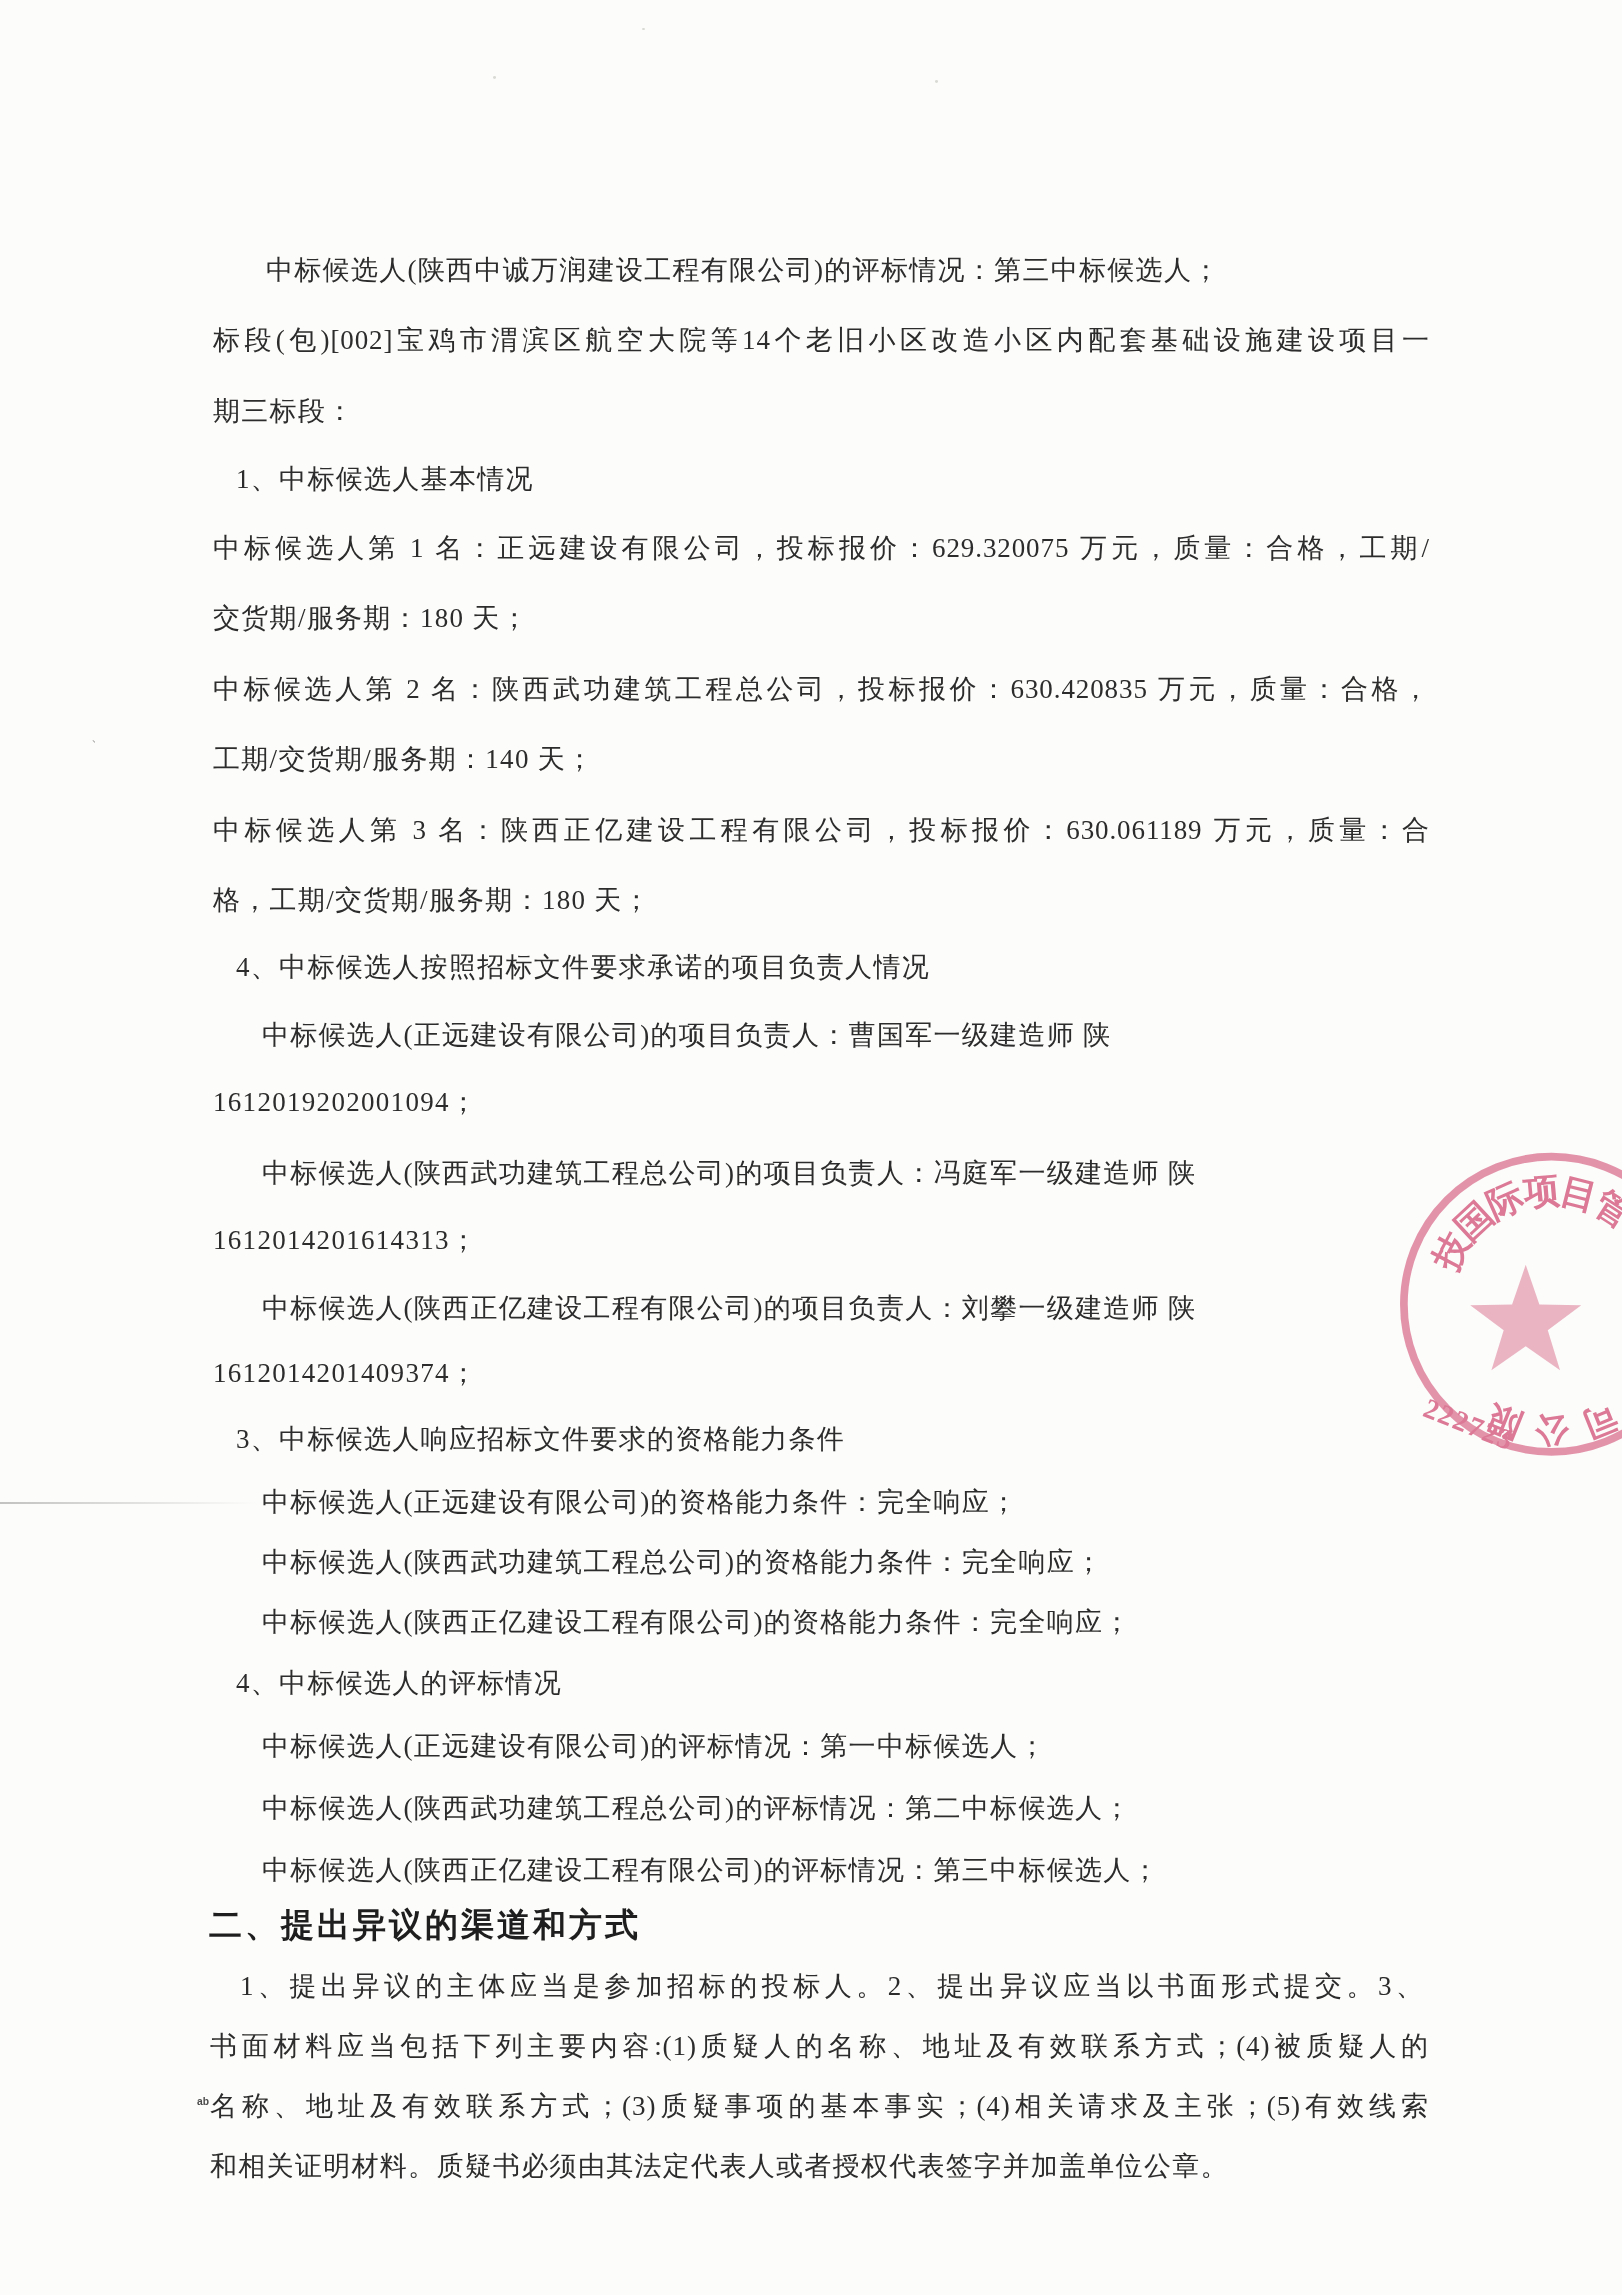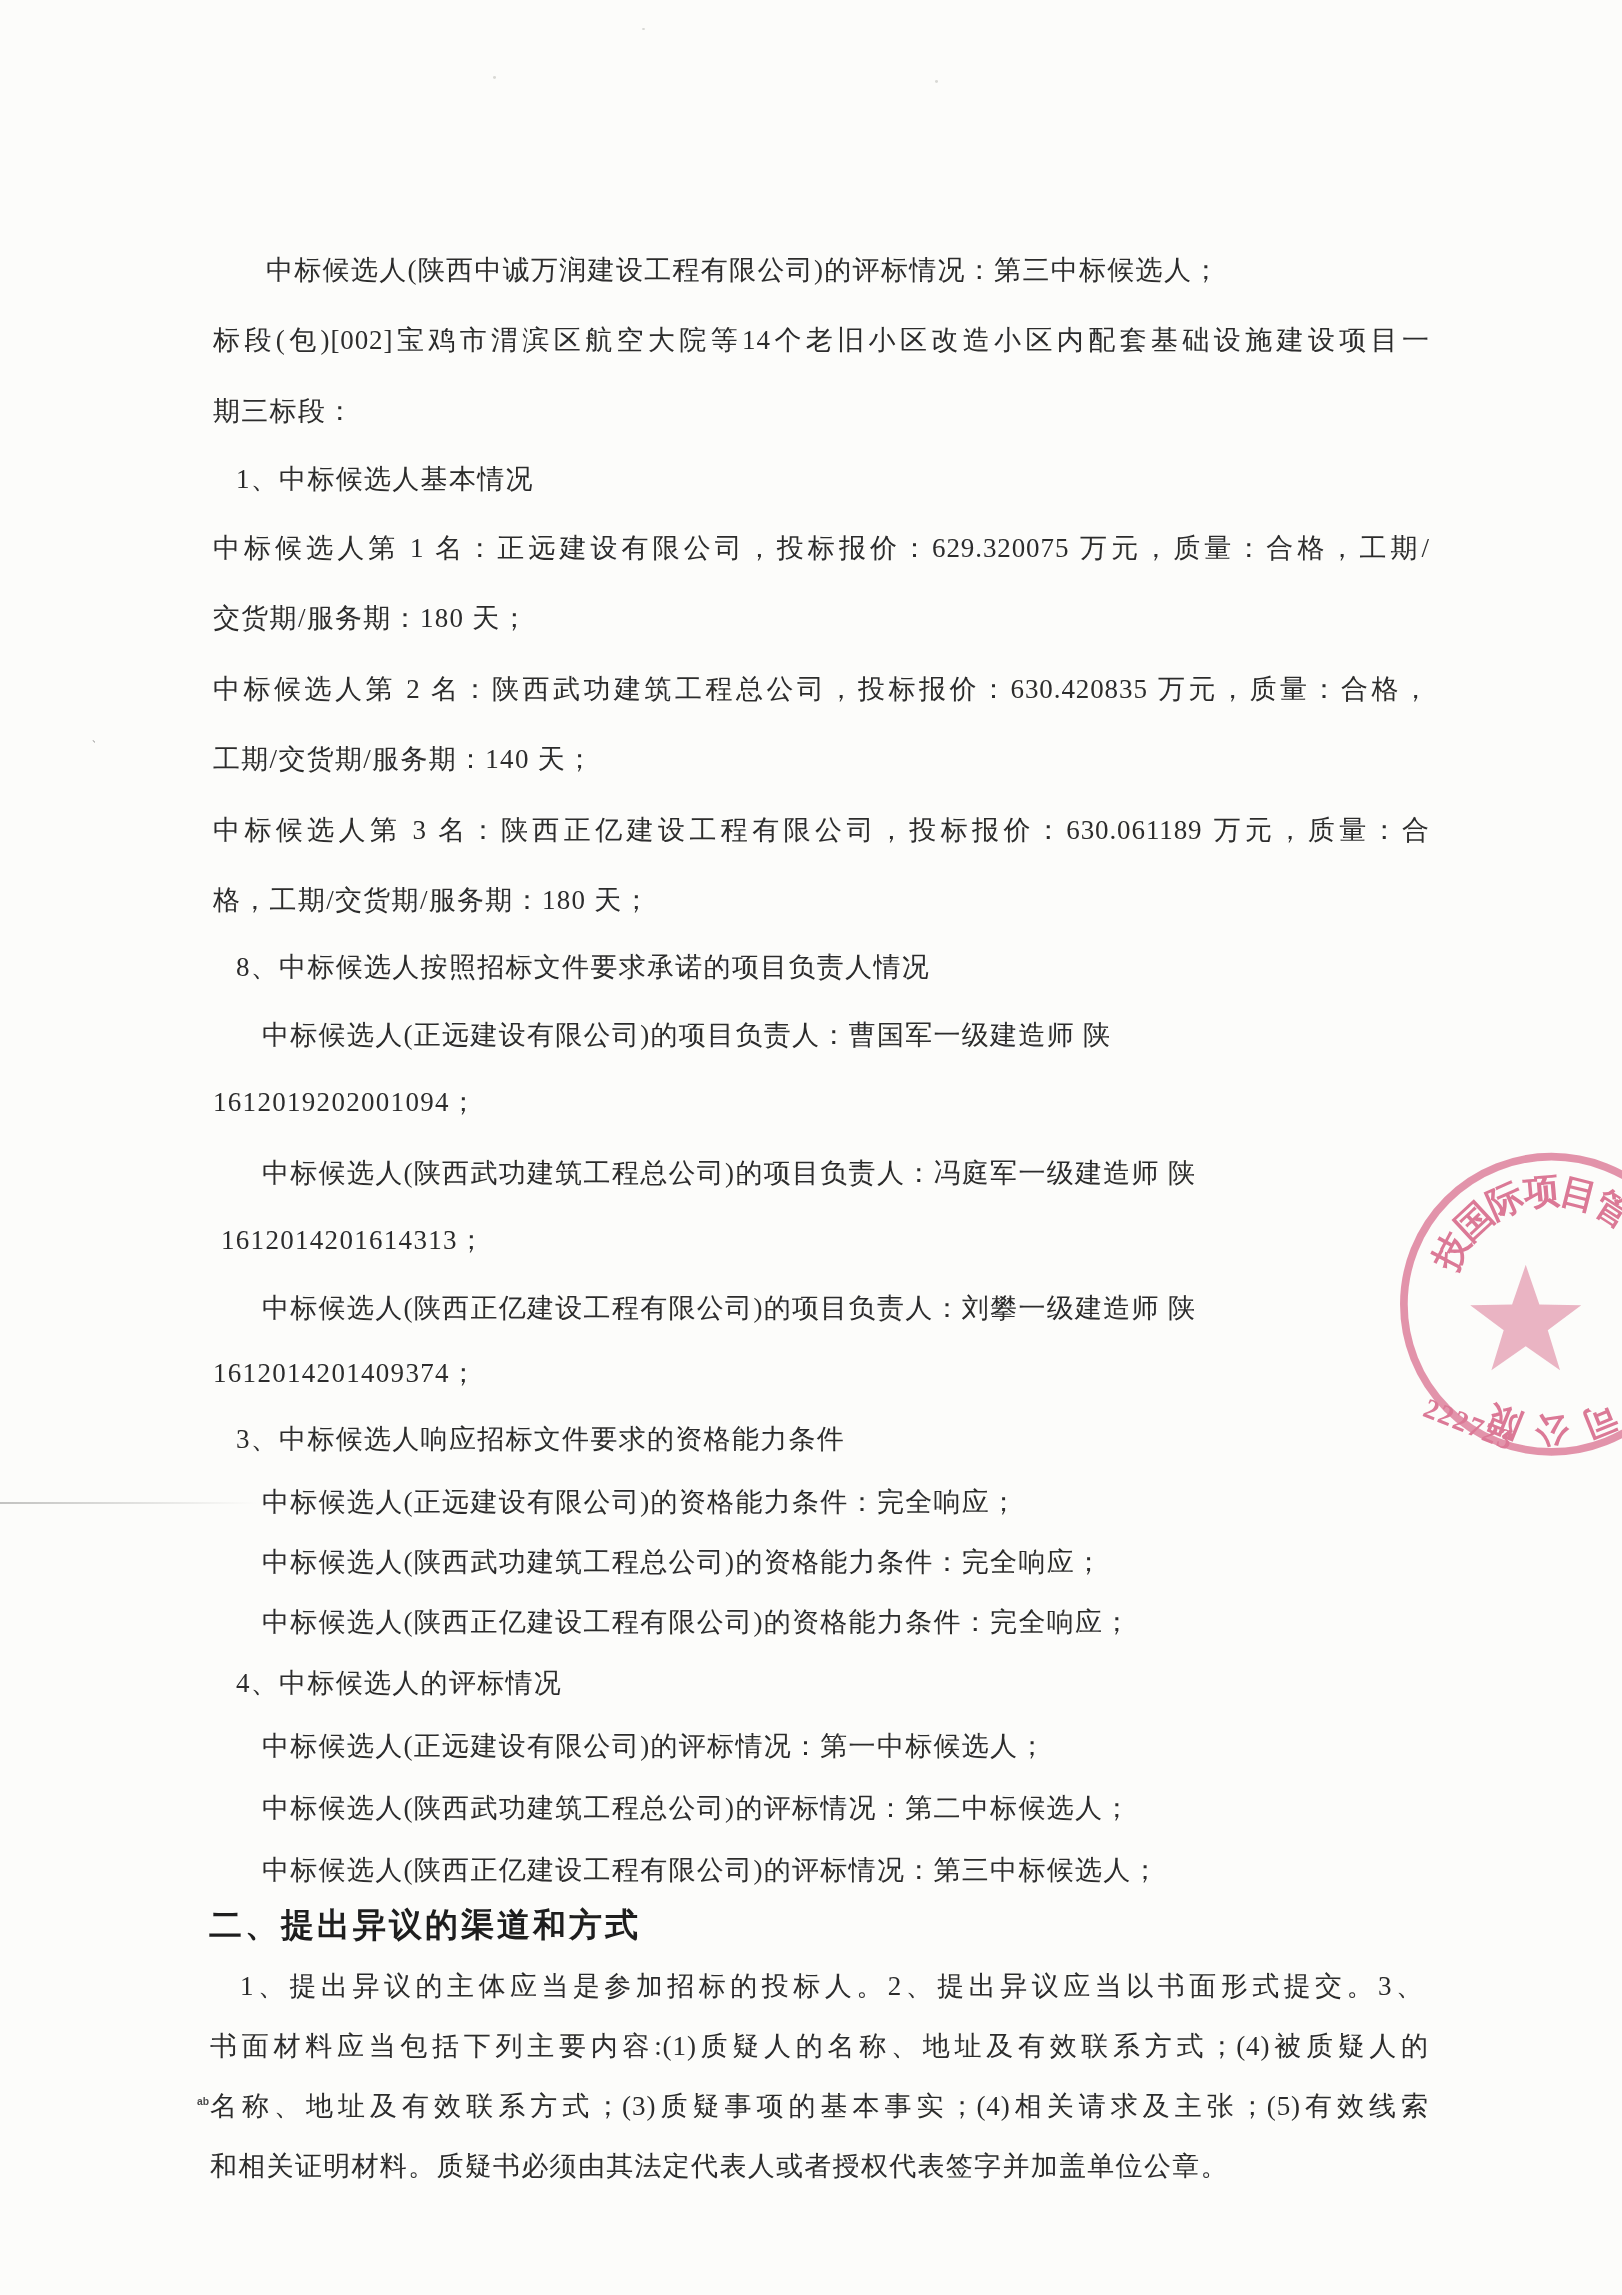--- a/index.html
+++ b/index.html
@@ -72,25 +72,25 @@
   <div class="ln" style="left:266px;top:254px">中标候选人(陕西中诚万润建设工程有限公司)的评标情况：第三中标候选人；</div>
   <div class="ln just" style="left:213px;top:324px;width:1217px">标段(包)[002]宝鸡市渭滨区航空大院等14个老旧小区改造小区内配套基础设施建设项目一</div>
   <div class="ln" style="left:213px;top:395px">期三标段：</div>
   <div class="ln" style="left:236px;top:463px">1、中标候选人基本情况</div>
   <div class="ln just" style="left:213px;top:532px;width:1217px">中标候选人第 1 名：正远建设有限公司，投标报价：629.320075 万元，质量：合格，工期/</div>
   <div class="ln" style="left:213px;top:602px">交货期/服务期：180 天；</div>
   <div class="ln just" style="left:213px;top:673px;width:1217px">中标候选人第 2 名：陕西武功建筑工程总公司，投标报价：630.420835 万元，质量：合格，</div>
   <div class="ln" style="left:213px;top:743px">工期/交货期/服务期：140 天；</div>
   <div class="ln just" style="left:213px;top:814px;width:1217px">中标候选人第 3 名：陕西正亿建设工程有限公司，投标报价：630.061189 万元，质量：合</div>
   <div class="ln" style="left:213px;top:884px">格，工期/交货期/服务期：180 天；</div>
-  <div class="ln" style="left:236px;top:951px">8、中标候选人按照招标文件要求承诺的项目负责人情况</div>
+  <div class="ln" style="left:236px;top:951px">4、中标候选人按照招标文件要求承诺的项目负责人情况</div>
   <div class="ln" style="left:262px;top:1019px">中标候选人(正远建设有限公司)的项目负责人：曹国军一级建造师 陕</div>
   <div class="ln" style="left:213px;top:1086px">1612019202001094；</div>
   <div class="ln" style="left:262px;top:1157px">中标候选人(陕西武功建筑工程总公司)的项目负责人：冯庭军一级建造师 陕</div>
-  <div class="ln" style="left:221px;top:1224px">1612014201614313；</div>
+  <div class="ln" style="left:213px;top:1224px">1612014201614313；</div>
   <div class="ln" style="left:262px;top:1292px">中标候选人(陕西正亿建设工程有限公司)的项目负责人：刘攀一级建造师 陕</div>
   <div class="ln" style="left:213px;top:1357px">1612014201409374；</div>
   <div class="ln" style="left:236px;top:1423px">3、中标候选人响应招标文件要求的资格能力条件</div>
   <div class="ln" style="left:262px;top:1486px">中标候选人(正远建设有限公司)的资格能力条件：完全响应；</div>
   <div class="ln" style="left:262px;top:1546px">中标候选人(陕西武功建筑工程总公司)的资格能力条件：完全响应；</div>
   <div class="ln" style="left:262px;top:1606px">中标候选人(陕西正亿建设工程有限公司)的资格能力条件：完全响应；</div>
   <div class="ln" style="left:236px;top:1667px">4、中标候选人的评标情况</div>
   <div class="ln" style="left:262px;top:1730px">中标候选人(正远建设有限公司)的评标情况：第一中标候选人；</div>
   <div class="ln" style="left:262px;top:1792px">中标候选人(陕西武功建筑工程总公司)的评标情况：第二中标候选人；</div>
   <div class="ln" style="left:262px;top:1854px">中标候选人(陕西正亿建设工程有限公司)的评标情况：第三中标候选人；</div>

